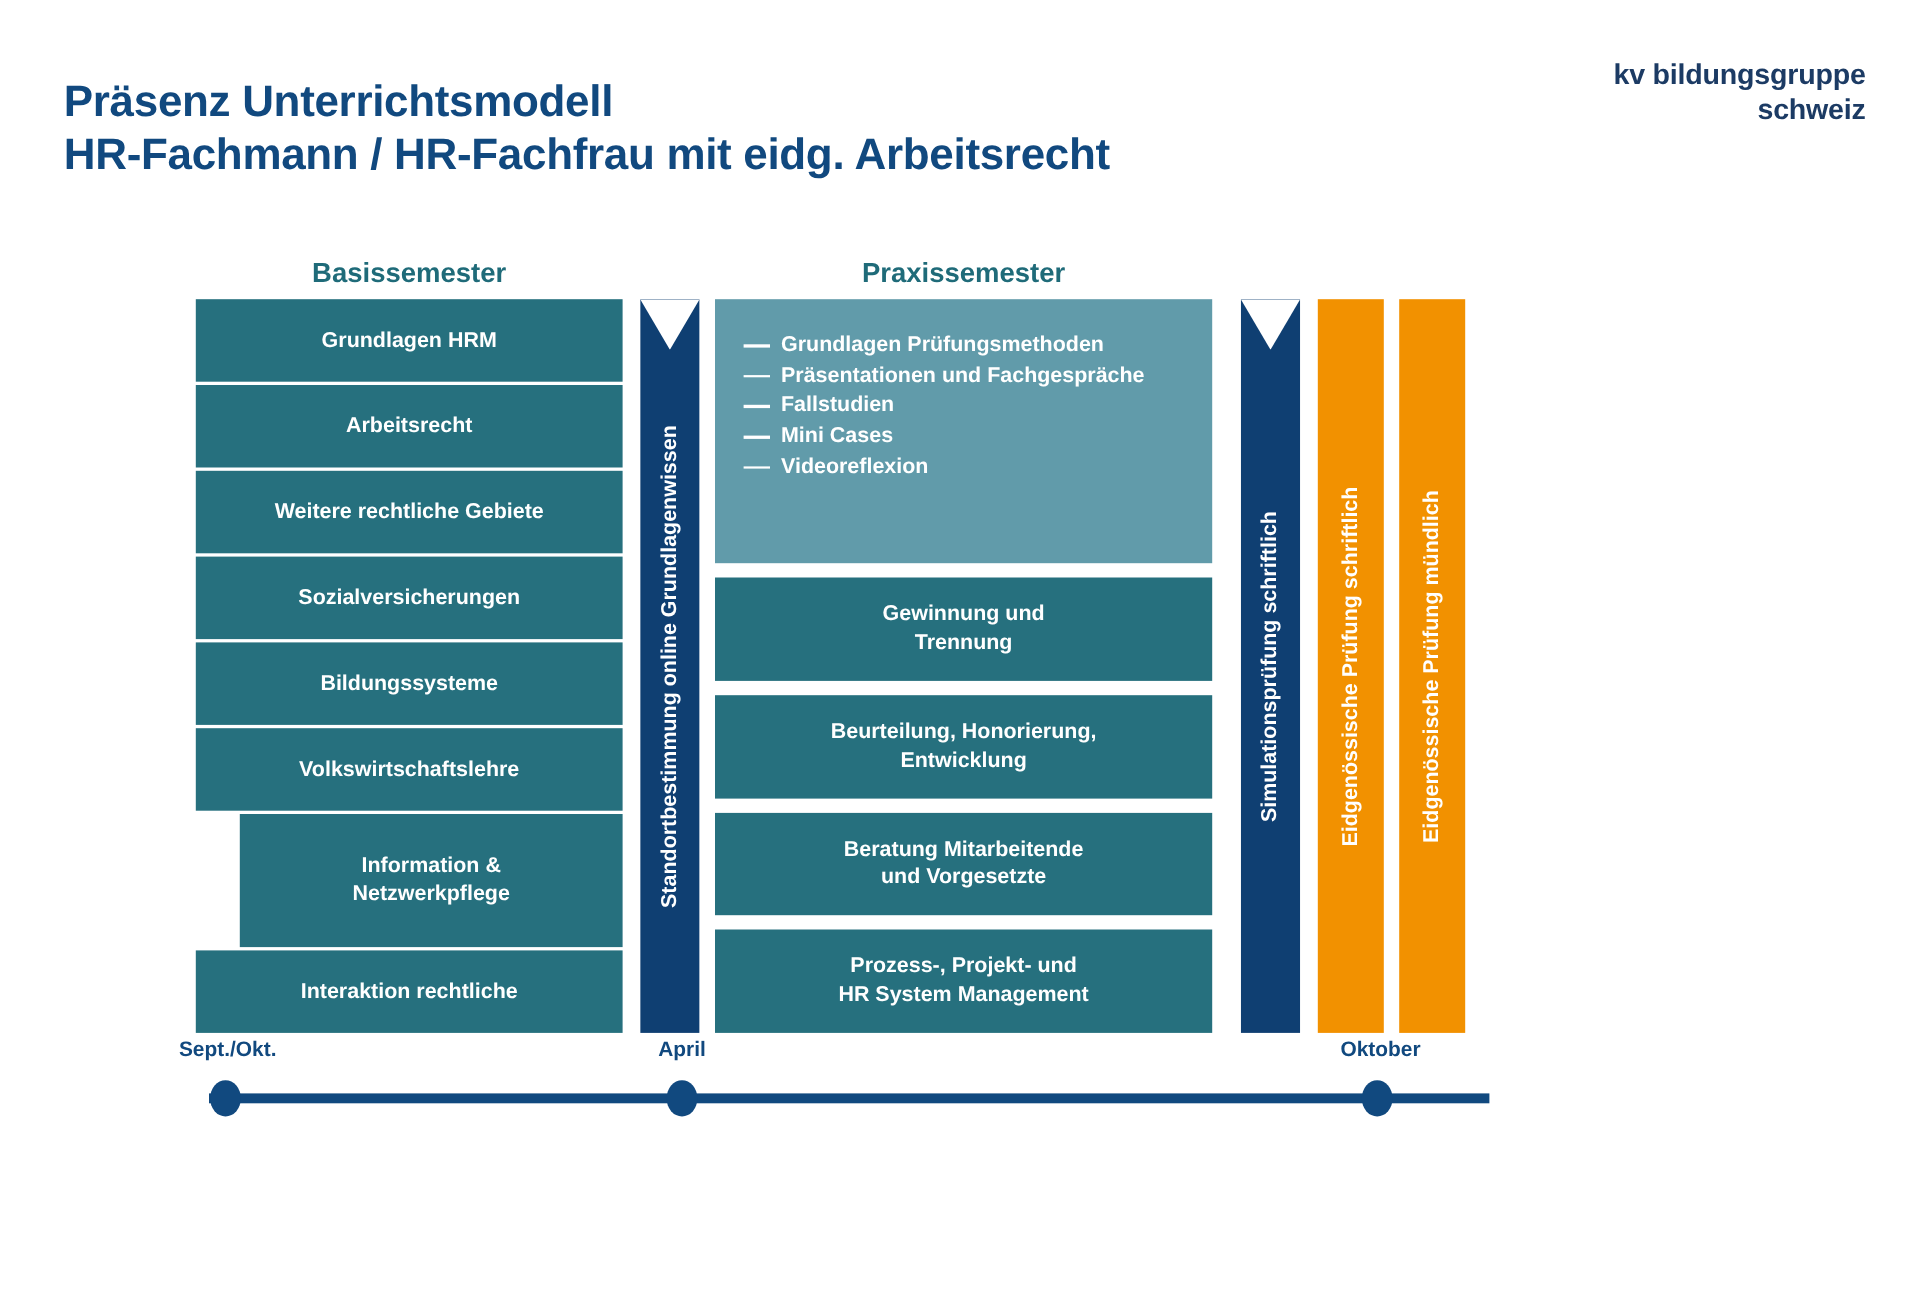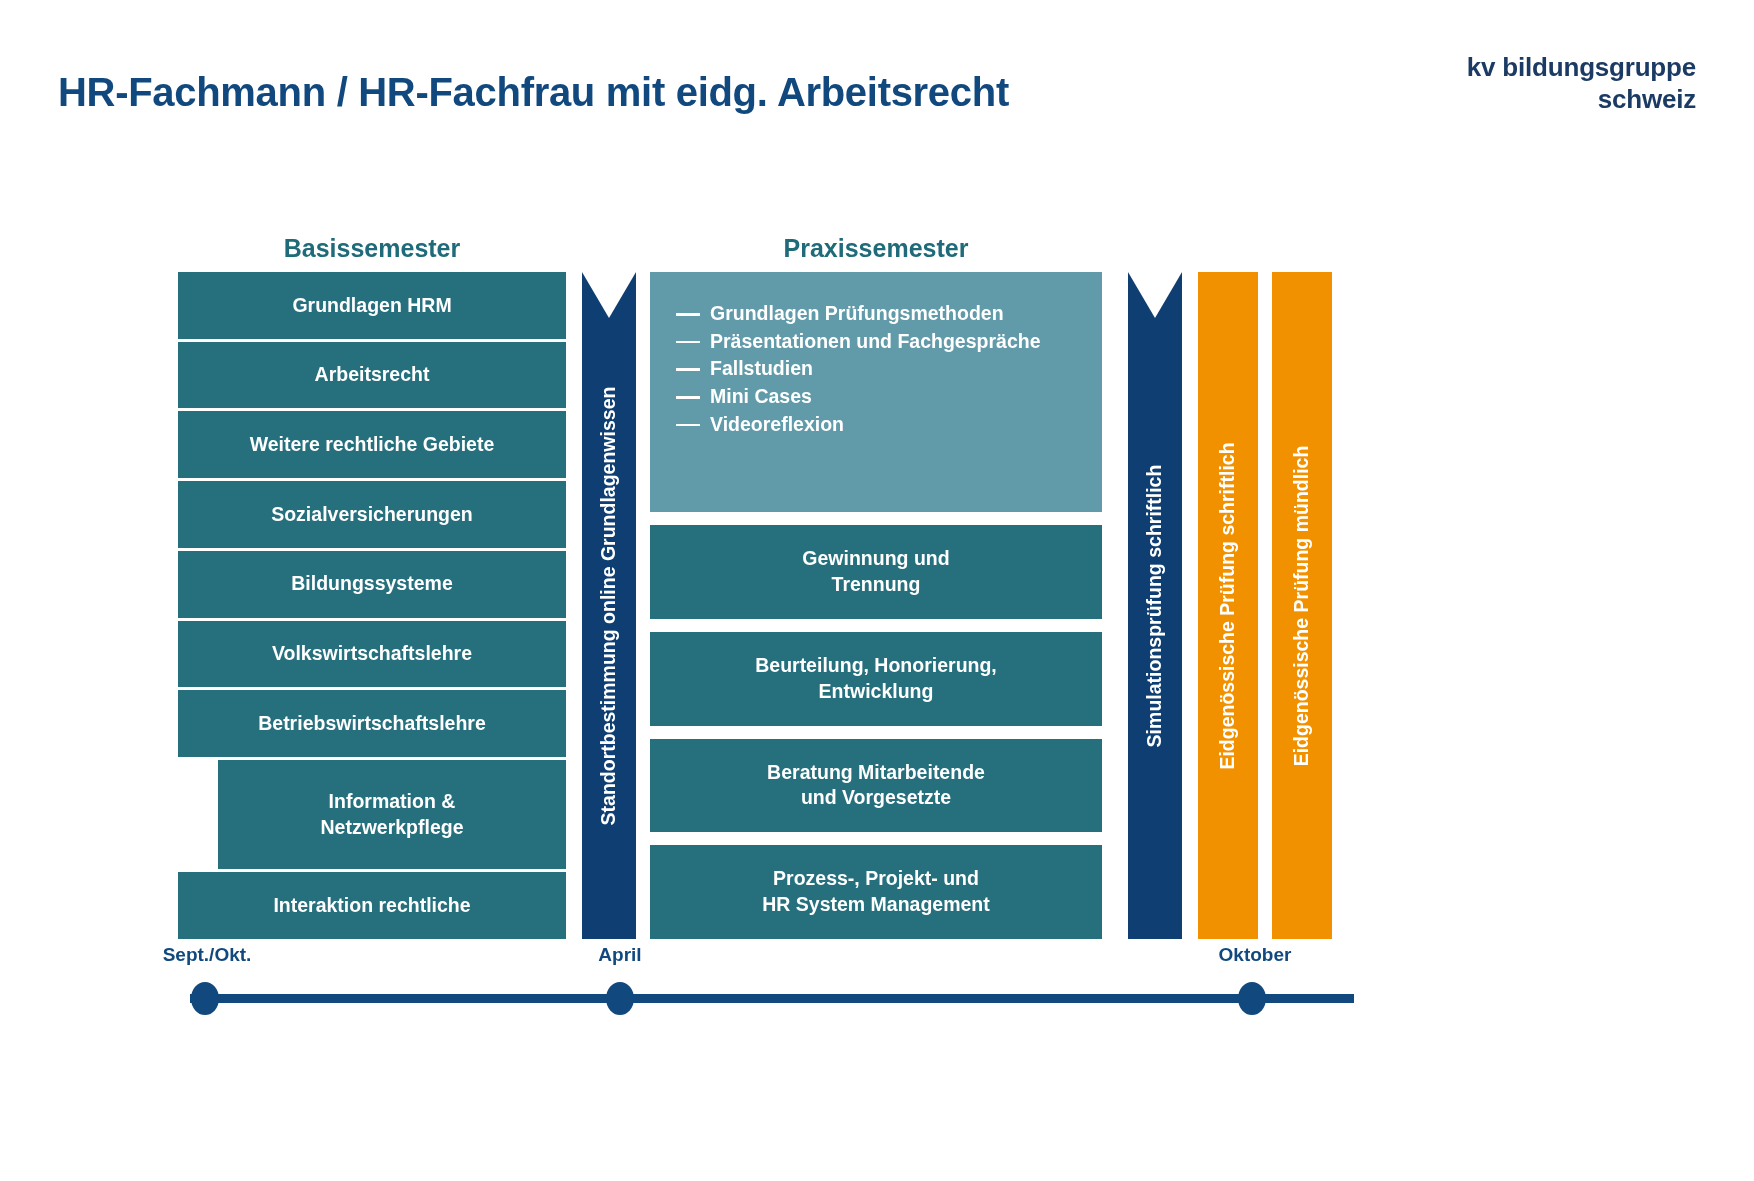--- a/index.html
+++ b/index.html
@@ -224,41 +224,41 @@
     font-size: 19px;
     font-weight: bold;
     white-space: nowrap;
     transform: translateX(-50%);
   }
 </style>
 </head>
 <body>
 
 <div id="page-title">
+  <span class="line">Präsenz Unterrichtsmodell</span>
   <span class="line">HR-Fachmann / HR-Fachfrau mit eidg. Arbeitsrecht</span>
 </div>
 
 <div id="brand-logo">
   <span class="logo-line-1">kv bildungsgruppe</span>
   <span class="logo-line-2">schweiz</span>
 </div>
 
 <div id="diagram">
 
   <div class="semester-heading" id="heading-basis">Basissemester</div>
   <div class="semester-heading" id="heading-praxis">Praxissemester</div>
 
   <div id="col-basis">
     <div class="basis-block">Grundlagen HRM</div>
     <div class="basis-block">Arbeitsrecht</div>
     <div class="basis-block">Weitere rechtliche Gebiete</div>
     <div class="basis-block">Sozialversicherungen</div>
     <div class="basis-block">Bildungssysteme</div>
     <div class="basis-block">Volkswirtschaftslehre</div>
-    <div class="basis-block">Betriebswirtschaftslehre</div>
     <div class="basis-block tall">Information &amp;<br>Netzwerkpflege</div>
     <div class="basis-block">Interaktion rechtliche</div>
   </div>
 
   <div class="navy-bar" id="bar-standort">
     <div class="notch"></div>
     <span class="vlabel">Standortbestimmung online Grundlagenwissen</span>
   </div>
 
   <div id="col-praxis">

